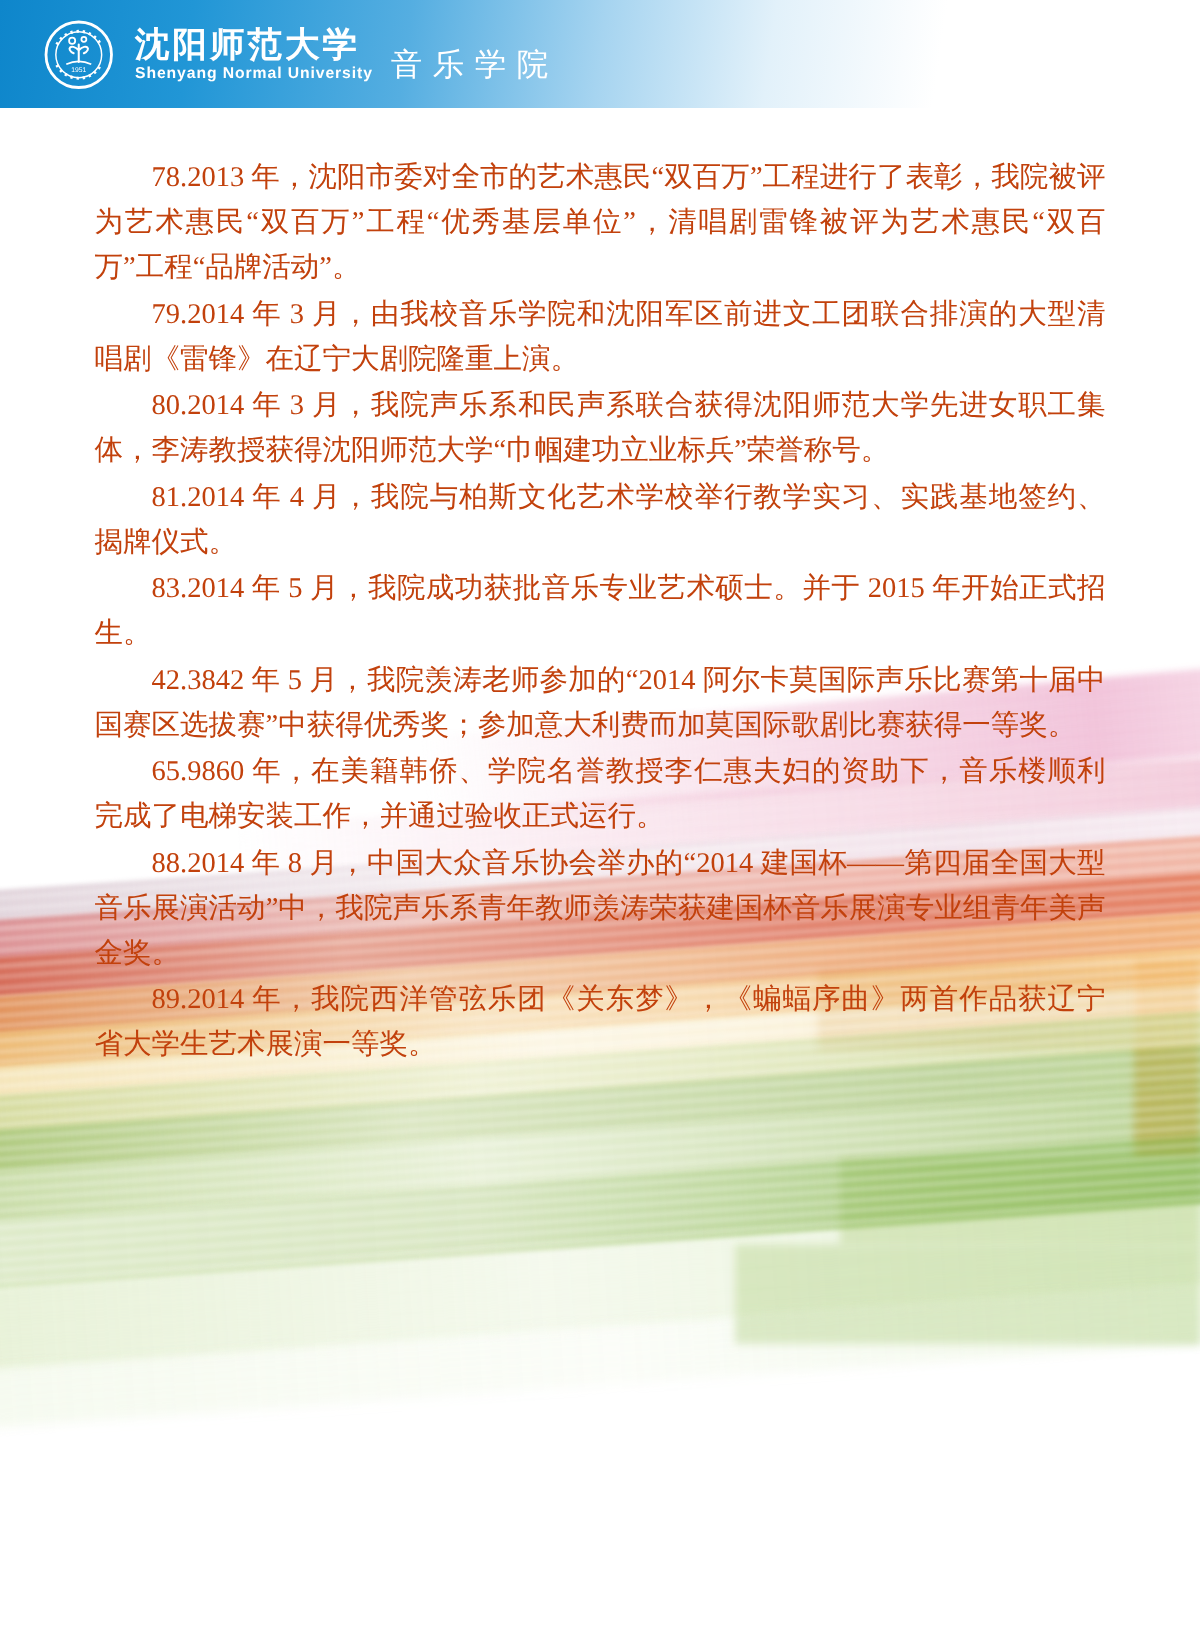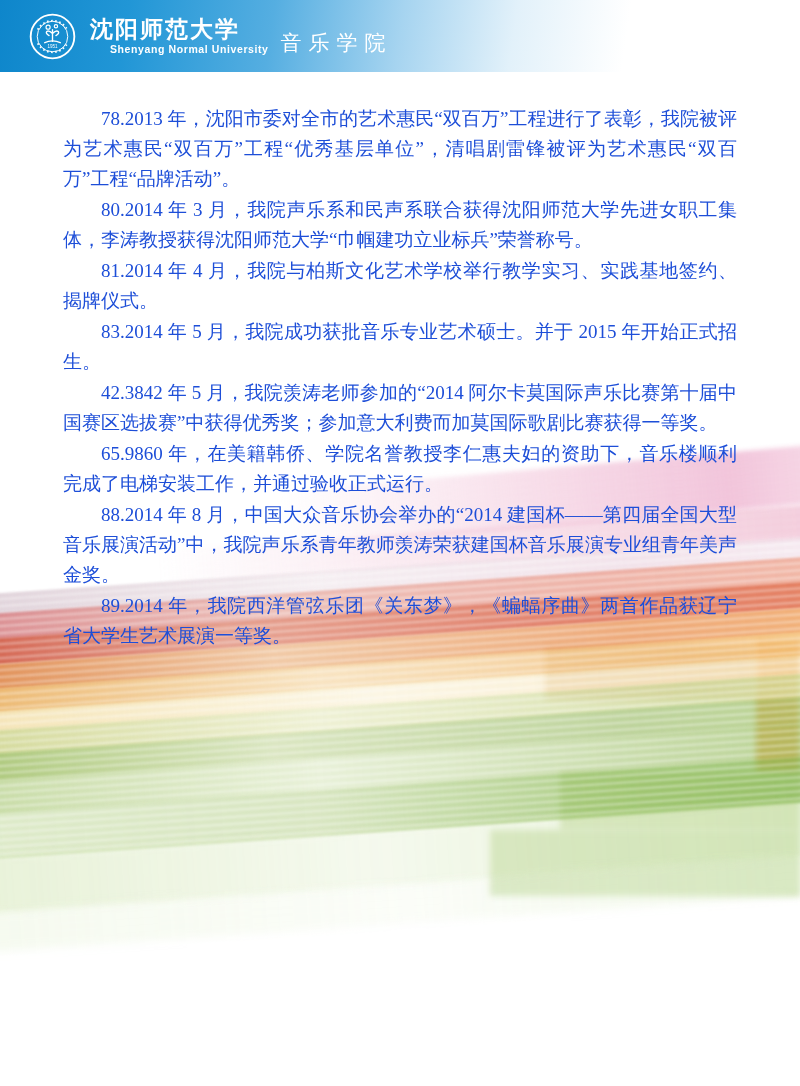--- a/index.html
+++ b/index.html
@@ -10,21 +10,21 @@
   
   .header{
     position:absolute;top:0;left:0;width:800px;height:72px;
     background:linear-gradient(98deg,#0e86cb 0%,#2196d6 16%,#55aee1 34%,#a6d4f0 50%,#e2f1fa 64%,#ffffff 78%,#ffffff 100%);
     z-index:3;
   }
   .header-inner{position:absolute;top:0;left:0;height:72px;display:flex;align-items:center;}
   .logo{width:47px;height:47px;margin-left:29px;flex:0 0 auto;}
   .title-block{margin-left:14px;color:#ffffff;}
   .uni-cn{font-family:"Liberation Sans","DejaVu Sans",sans-serif;font-size:23px;font-weight:700;letter-spacing:2px;line-height:24px;}
-  .uni-en{font-family:"Liberation Sans","DejaVu Sans",sans-serif;font-size:10.5px;font-weight:700;letter-spacing:.6px;line-height:13px;margin-top:2px;margin-left:20px;}
+  .uni-en{font-family:"Liberation Sans","DejaVu Sans",sans-serif;font-size:10.5px;font-weight:700;letter-spacing:.6px;line-height:13px;margin-top:2px;}
   .college{
     font-family:"Liberation Sans","DejaVu Sans",sans-serif;color:#ffffff;
     font-size:21px;font-weight:400;letter-spacing:7px;margin:14px 0 0 12px;align-self:center;
   }
   
   .bg{position:absolute;inset:0;overflow:hidden;z-index:1;}
   .rect{position:absolute;filter:blur(3px);}
   .band{
     position:absolute;left:-40px;width:900px;
     transform-origin:left center;transform:rotate(-4deg);
@@ -53,21 +53,21 @@
   .b14{top:914px;height:40px;filter:blur(4px);
       background:linear-gradient(to right,rgba(225,240,205,.35),rgba(235,245,220,.22) 50%,rgba(215,235,190,.4));}
   .r1{left:756px;top:640px;width:44px;height:58px;background:rgba(233,166,90,.55);}
   .r2{left:756px;top:698px;width:44px;height:74px;background:rgba(238,158,60,.85);}
   .r3{left:545px;top:645px;width:211px;height:55px;background:rgba(222,180,125,.38);}
   .r4{left:560px;top:772px;width:240px;height:58px;background:rgba(165,198,110,.5);}
   .r5{left:490px;top:830px;width:310px;height:66px;background:rgba(152,190,98,.45);}
   
   .content{
     position:absolute;top:104px;left:63px;width:674px;z-index:2;
-    color:#1d4ed8;font-size:19px;line-height:30px;text-align:justify;
+    color:#c2410c;font-size:19px;line-height:30px;text-align:justify;
   }
   .content p{margin:0 0 1px 0;text-indent:2em;}
 </style>
 </head>
 <body>
 
 <div class="bg">
   <div class="rect r3"></div>
   <div class="rect r1"></div>
   <div class="rect r2"></div>
@@ -106,20 +106,21 @@
       <div class="uni-cn">沈阳师范大学</div>
       <div class="uni-en">Shenyang Normal University</div>
     </div>
     <div class="college">音乐学院</div>
   </div>
 </div>
 
 <div class="content">
 
 <p>78.2013 年，沈阳市委对全市的艺术惠民“双百万”工程进行了表彰，我院被评为艺术惠民“双百万”工程“优秀基层单位”，清唱剧雷锋被评为艺术惠民“双百万”工程“品牌活动”。</p>
+    <p>79.2014 年 3 月，由我校音乐学院和沈阳军区前进文工团联合排演的大型清唱剧《雷锋》在辽宁大剧院隆重上演。</p>
     <p>80.2014 年 3 月，我院声乐系和民声系联合获得沈阳师范大学先进女职工集体，李涛教授获得沈阳师范大学“巾帼建功立业标兵”荣誉称号。</p>
     <p>81.2014 年 4 月，我院与柏斯文化艺术学校举行教学实习、实践基地签约、揭牌仪式。</p>
     <p>83.2014 年 5 月，我院成功获批音乐专业艺术硕士。并于 2015 年开始正式招生。</p>
     <p>42.3842 年 5 月，我院羡涛老师参加的“2014 阿尔卡莫国际声乐比赛第十届中国赛区选拔赛”中获得优秀奖；参加意大利费而加莫国际歌剧比赛获得一等奖。</p>
     <p>65.9860 年，在美籍韩侨、学院名誉教授李仁惠夫妇的资助下，音乐楼顺利完成了电梯安装工作，并通过验收正式运行。</p>
     <p>88.2014 年 8 月，中国大众音乐协会举办的“2014 建国杯——第四届全国大型音乐展演活动”中，我院声乐系青年教师羡涛荣获建国杯音乐展演专业组青年美声金奖。</p>
     <p>89.2014 年，我院西洋管弦乐团《关东梦》，《蝙蝠序曲》两首作品获辽宁省大学生艺术展演一等奖。</p>
   </div>
 
 </body></html>

